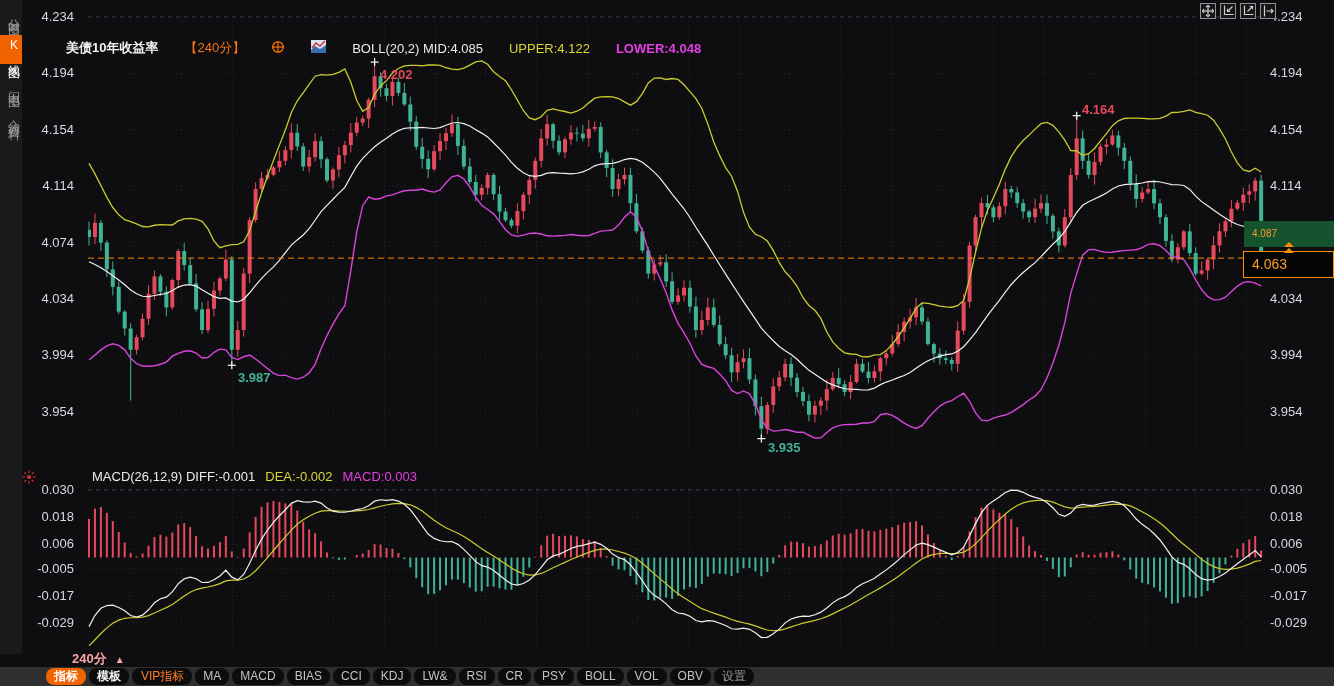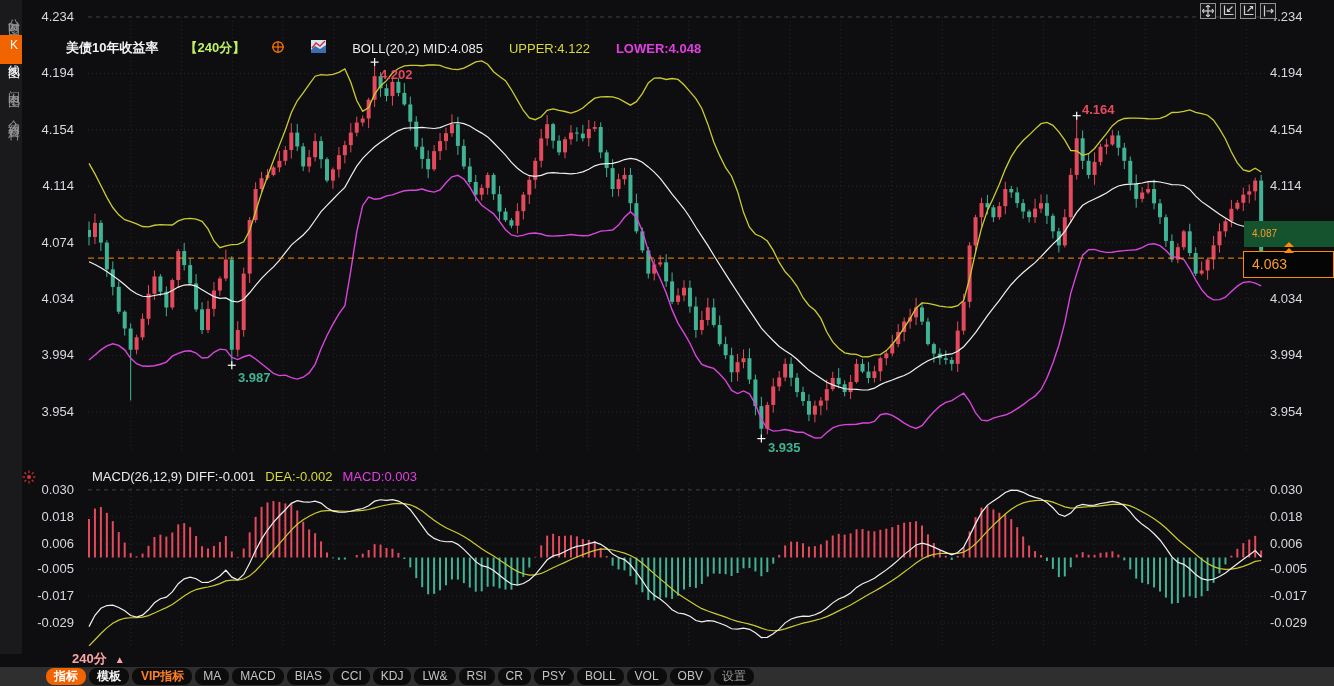--- a/index.html
+++ b/index.html
@@ -9,21 +9,21 @@
   
   .sidebar{position:absolute;left:0;top:0;width:22px;height:648px;background:#1a1a1c;z-index:10;
            display:flex;flex-direction:column;align-items:center;padding-top:6px;gap:14px;}
   .side-tab{writing-mode:vertical-rl;text-orientation:upright;font-size:12px;color:#969696;
             letter-spacing:3px;width:22px;text-align:center;cursor:pointer;padding:3px 0;}
   .side-tab.active{background:#f26400;color:#fff;}
   
   .hdr{position:absolute;left:66px;top:4px;height:16px;display:flex;align-items:center;gap:26px;
        z-index:8;font-size:13px;white-space:nowrap;margin-top:36px;}
   .hdr .t{color:#f2f2f2;font-weight:700;}
-  .hdr .p{color:#bef264;font-weight:700;}
+  .hdr .p{color:#f97316;font-weight:400;}
   .hdr .b{color:#eceaea;}
   .hdr .u{color:#d8d838;}
   .hdr .l{color:#e23ee2;font-weight:bold;}
   .axis-btns{position:absolute;left:1200px;top:3px;z-index:9;display:flex;gap:4px;}
   .axis-btn{width:16px;height:16px;background:#161618;border:1px solid #8f8f96;box-sizing:border-box;
             display:flex;align-items:center;justify-content:center;cursor:pointer;}
   
   .ylab{position:absolute;left:14px;width:60px;text-align:right;font-size:13px;color:#d8d8e0;z-index:3;}
   .ylab-r{position:absolute;left:1270px;width:60px;text-align:left;font-size:13px;color:#d8d8e0;z-index:3;}
   
@@ -51,21 +51,21 @@
           padding:1px 6px;white-space:nowrap;}
   .period-chip{position:absolute;left:72px;top:650px;z-index:9;color:#fca5a5;font-size:13px;font-weight:700;
           display:flex;align-items:center;gap:8px;cursor:pointer;}
   .period-chip .arr{font-size:10px;}
   
   .toolbar{position:absolute;left:0;top:667px;width:1334px;height:19px;background:#2f2f2f;z-index:10;
            display:flex;align-items:center;padding-left:46px;gap:3px;box-sizing:border-box;}
   .tb{background:#0c0c0c;color:#c3c3c3;font-size:12px;padding:1px 8px;line-height:15px;cursor:pointer;white-space:nowrap;border-radius:8px;}
   .tb.sel{background:#f26400;color:#fff;font-weight:700;}
   .tb.white{color:#f5f5f5;font-weight:700;}
-  .tb.vip{color:#ff7f27;font-weight:700;padding-left:9px;}
+  .tb.vip{color:#ff7f27;font-weight:400;padding-left:9px;}
   .tb.dim{color:#9a9a9a;}
   .watermark{position:absolute;left:1193px;top:622px;z-index:7;font-size:38px;color:#e3e4e6;
              letter-spacing:1px;font-weight:400;}
 </style>
 </head>
 <body>
 
 <div class="app">
 
   <div id="svg-host">

